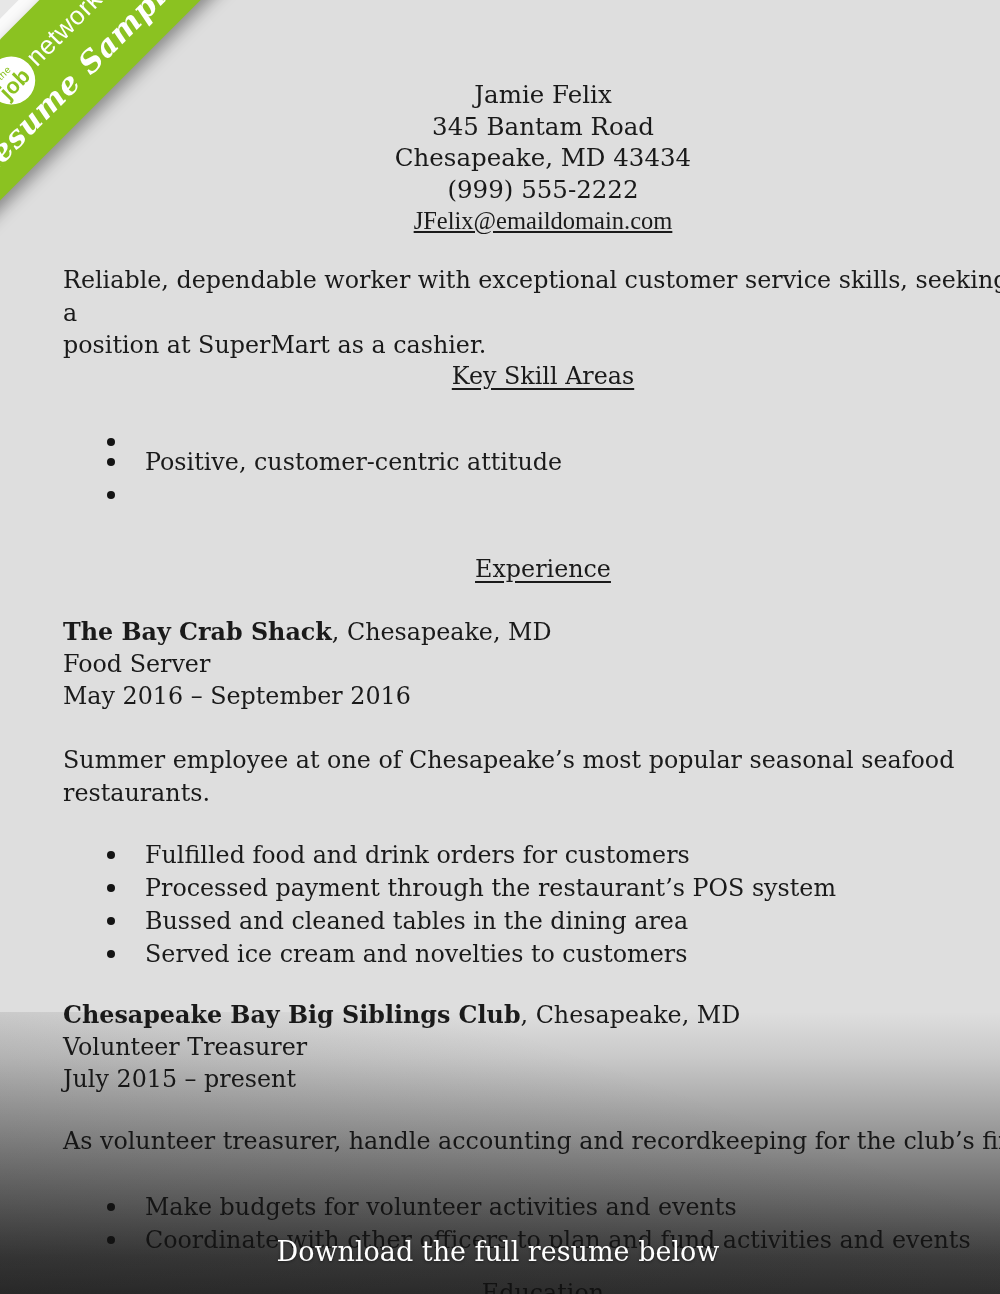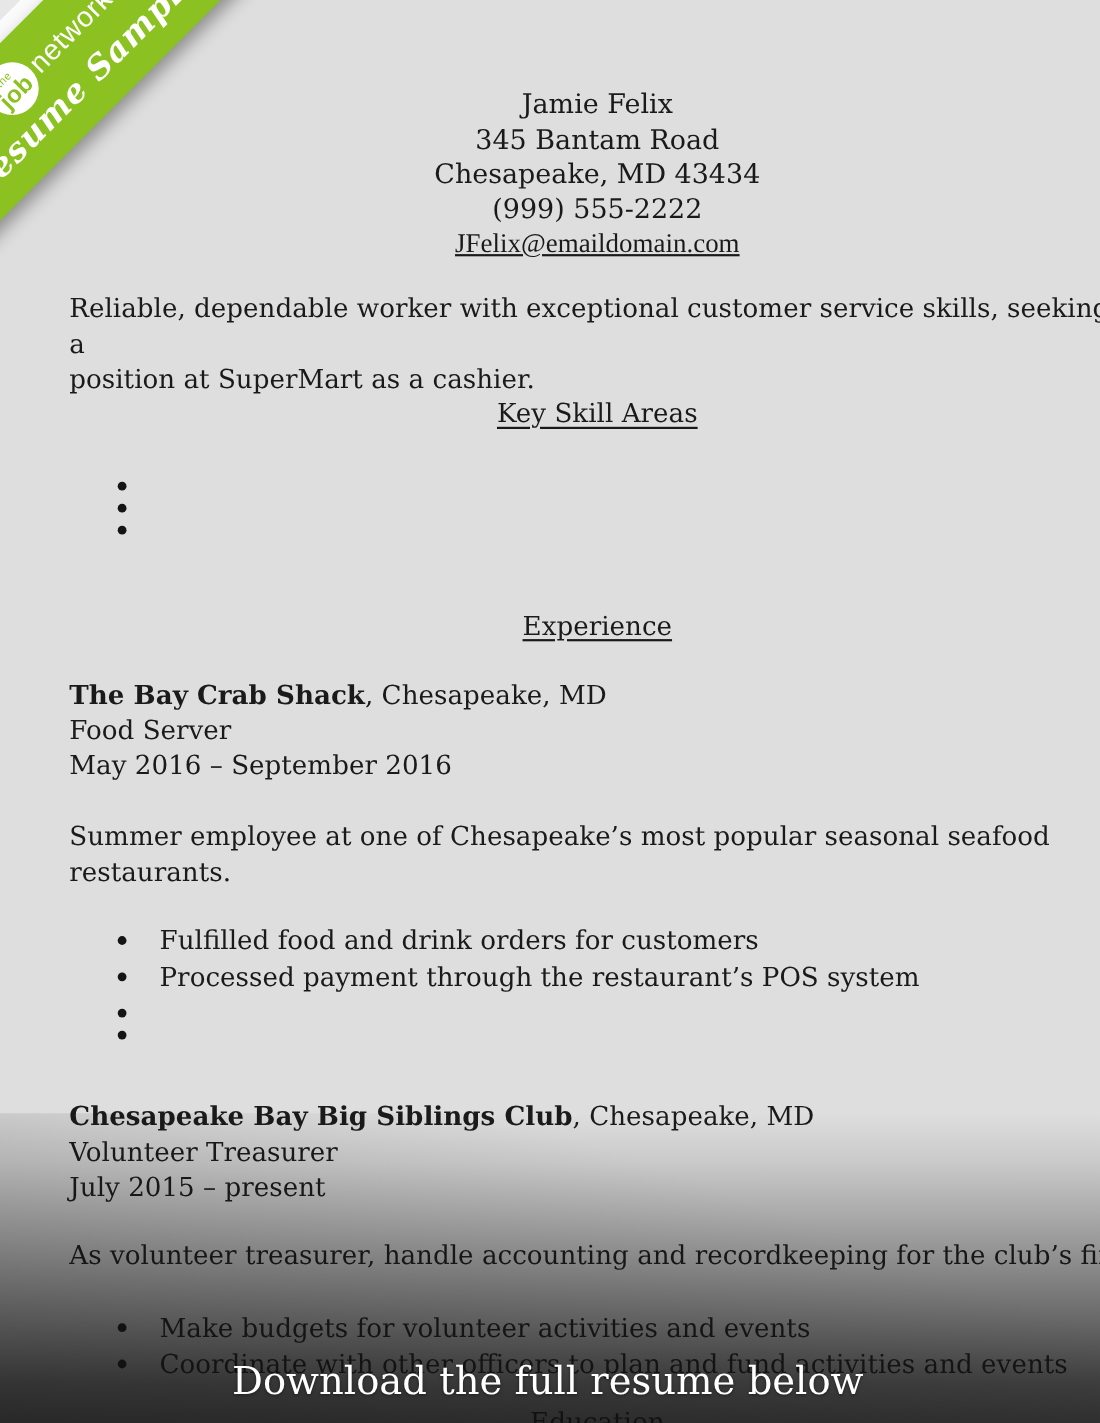--- a/index.html
+++ b/index.html
@@ -54,21 +54,21 @@
         rgba(18,18,18,0) 0%,
         rgba(18,18,18,0.10) 16%,
         rgba(18,18,18,0.34) 42%,
         rgba(18,18,18,0.58) 67%,
         rgba(18,18,18,0.78) 87%,
         rgba(18,18,18,0.85) 100%);
     pointer-events:none;
   }
   .download-text {
     left:0; top:1236px; width:996px;
-    text-align:center; color:#ffffff; font-size:35px;
+    text-align:center; color:#ffffff; font-size:27px;
     text-shadow:0 1px 3px rgba(0,0,0,0.45);
   }
   .h-education { top:1279px; color:#101010; }
 
   
   .ribbon-corner {
     position:absolute; left:-205px; top:-14px; width:420px; height:26px;
     transform:rotate(-45deg); background:#e7e7e7;
   }
   .ribbon-white {
@@ -117,20 +117,21 @@
 <div class="abs col pre summary">Reliable, dependable worker with exceptional customer service skills, seeking a
 position at SuperMart as a cashier.</div>
 
 <div class="abs col center u h-skills">Key Skill Areas</div>
 <ul class="abs col blist skills-list">
   <li>
       <span class="dot"></span>
     </li>
   <li>
       <span class="dot"></span>
+      <span class="btxt">Positive, customer-centric attitude</span>
     </li>
   <li>
       <span class="dot"></span>
     </li>
 </ul>
 
 <div class="abs col center u h-exp">Experience</div>
 
 <div class="abs col job1-head">
   <div><span class="b">The Bay Crab Shack</span><span>, Chesapeake, MD</span></div>
@@ -143,23 +144,25 @@
   <li>
       <span class="dot"></span>
       <span class="btxt">Fulfilled food and drink orders for customers</span>
     </li>
   <li>
       <span class="dot"></span>
       <span class="btxt">Processed payment through the restaurant’s POS system</span>
     </li>
   <li>
       <span class="dot"></span>
+      <span class="btxt">Bussed and cleaned tables in the dining area</span>
     </li>
   <li>
       <span class="dot"></span>
+      <span class="btxt">Served ice cream and novelties to customers</span>
     </li>
 </ul>
 
 <div class="abs col job2-head">
   <div><span class="b">Chesapeake Bay Big Siblings Club</span><span>, Chesapeake, MD</span></div>
   <div>Volunteer Treasurer</div>
   <div>July 2015 – present</div>
 </div>
 <div class="abs col nowrap job2-desc">As volunteer treasurer, handle accounting and recordkeeping for the club’s finances</div>
 <ul class="abs col blist job2-list">

